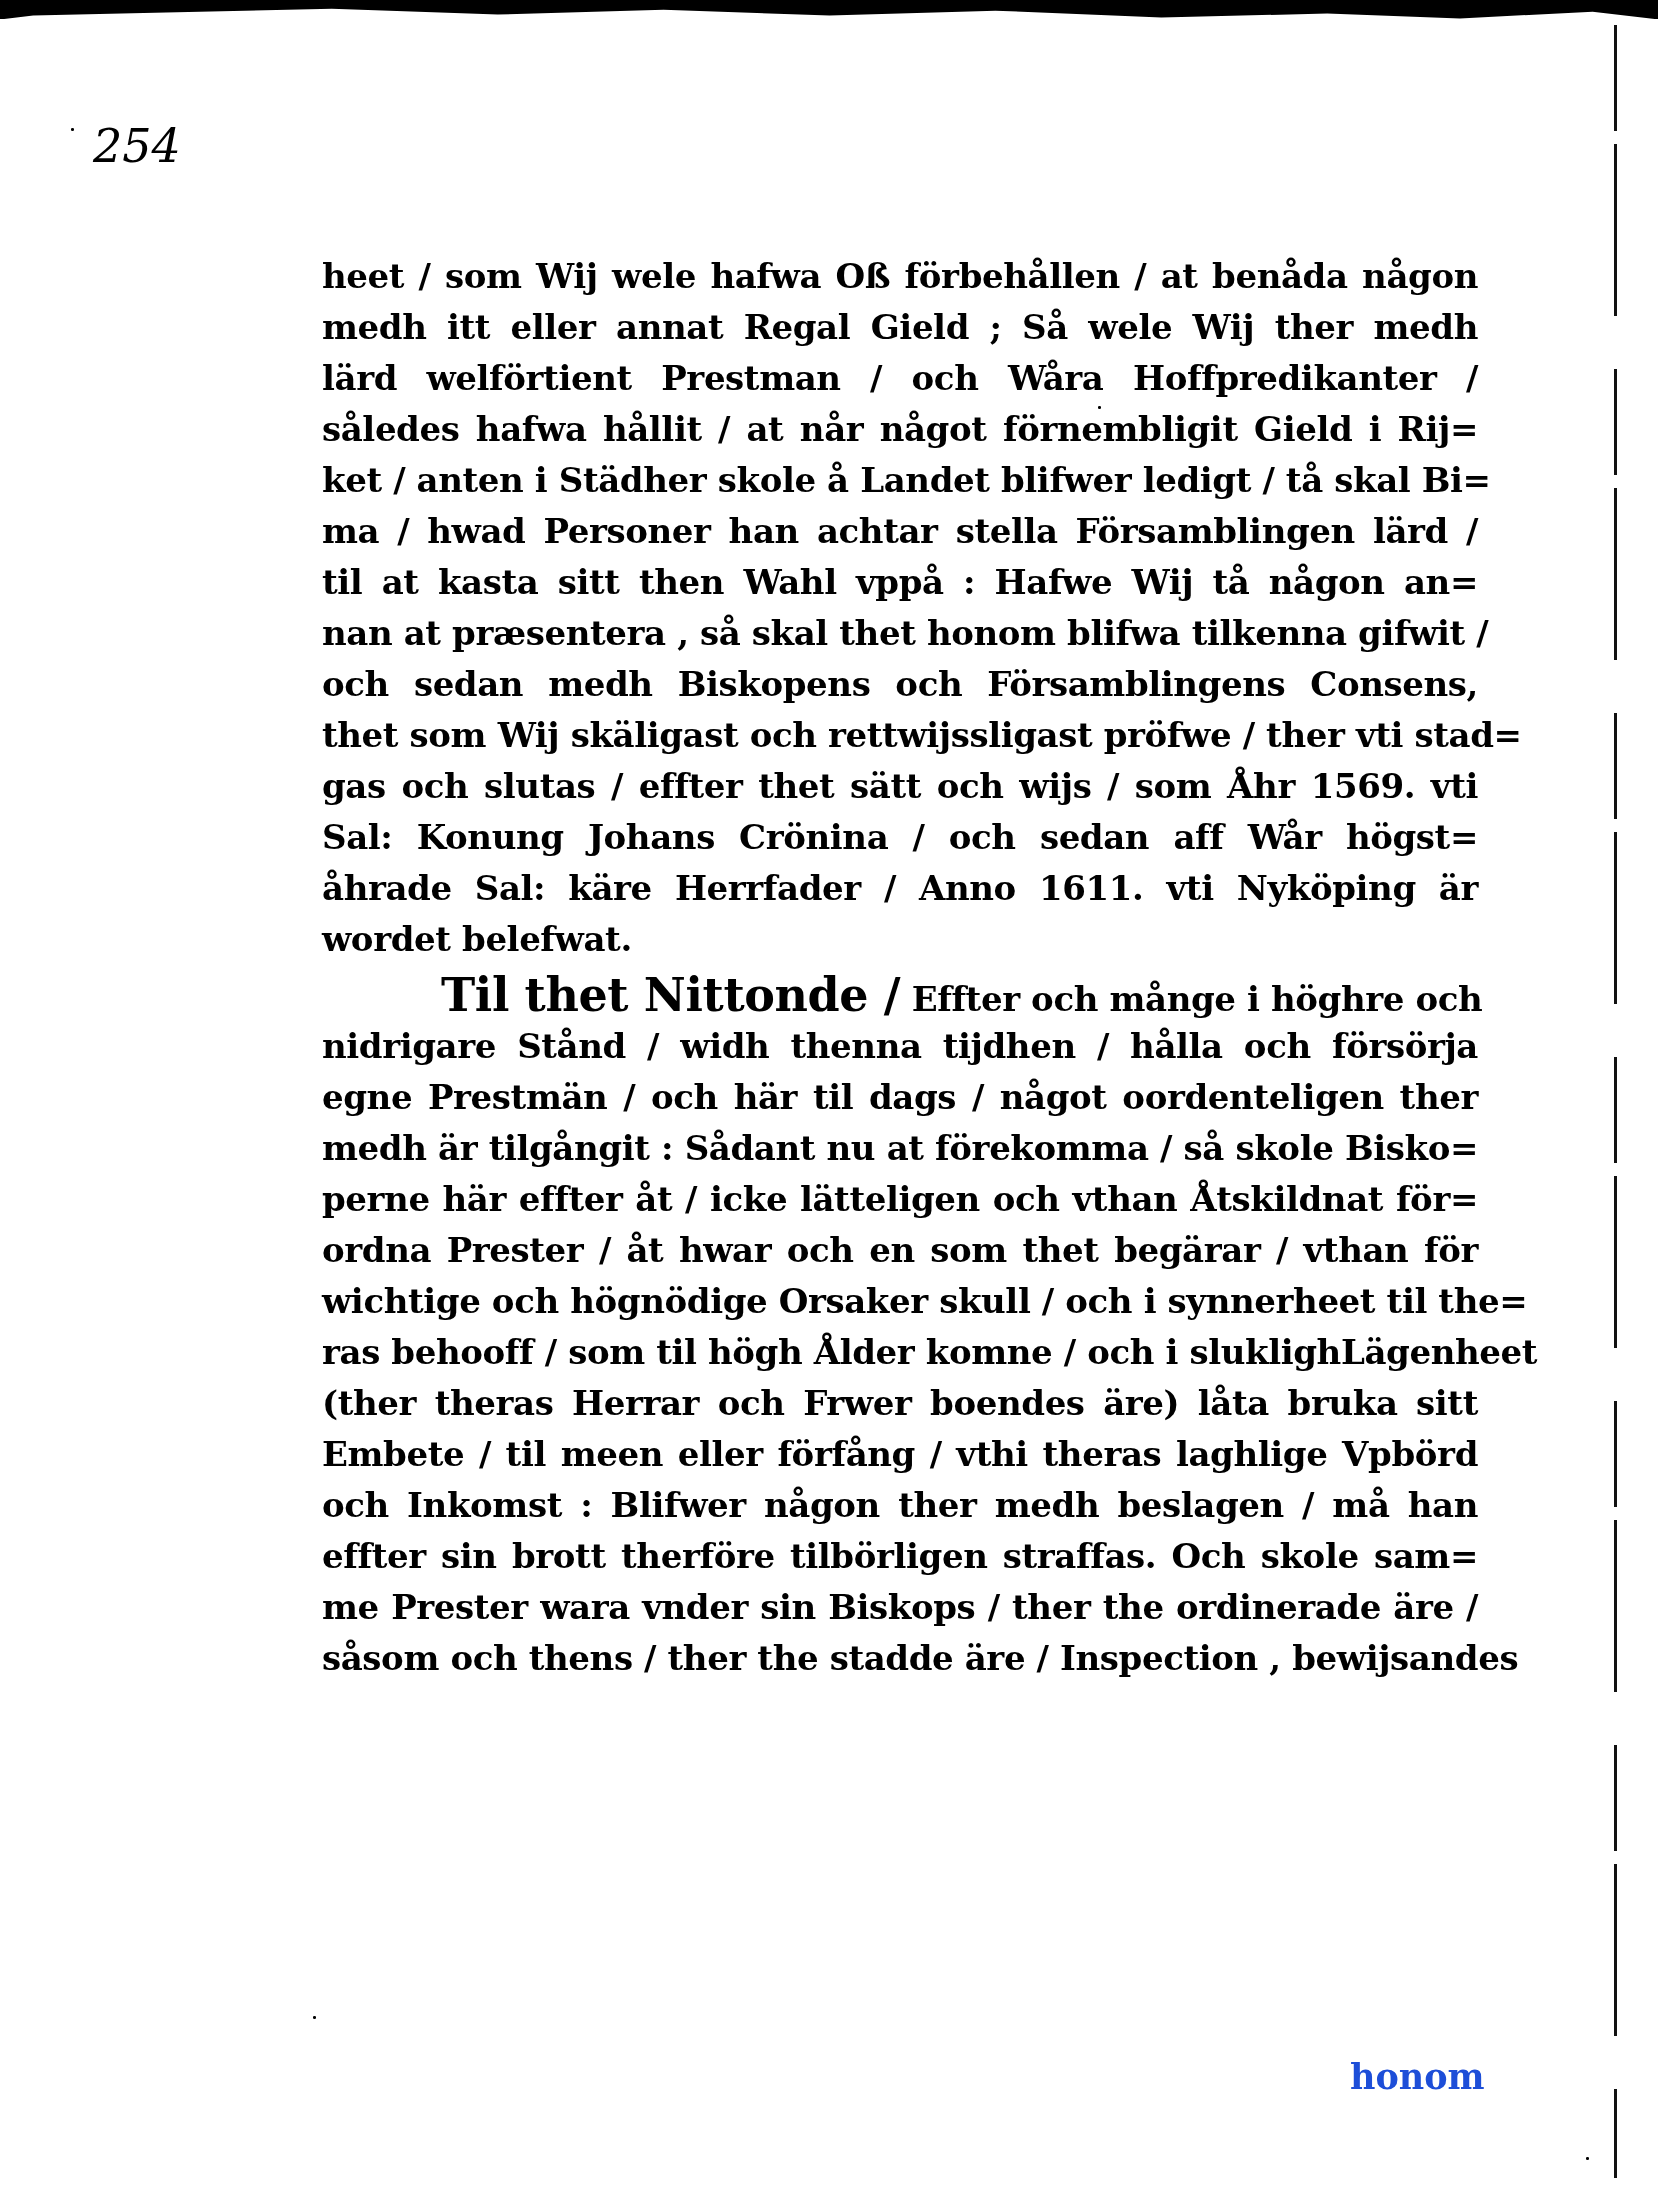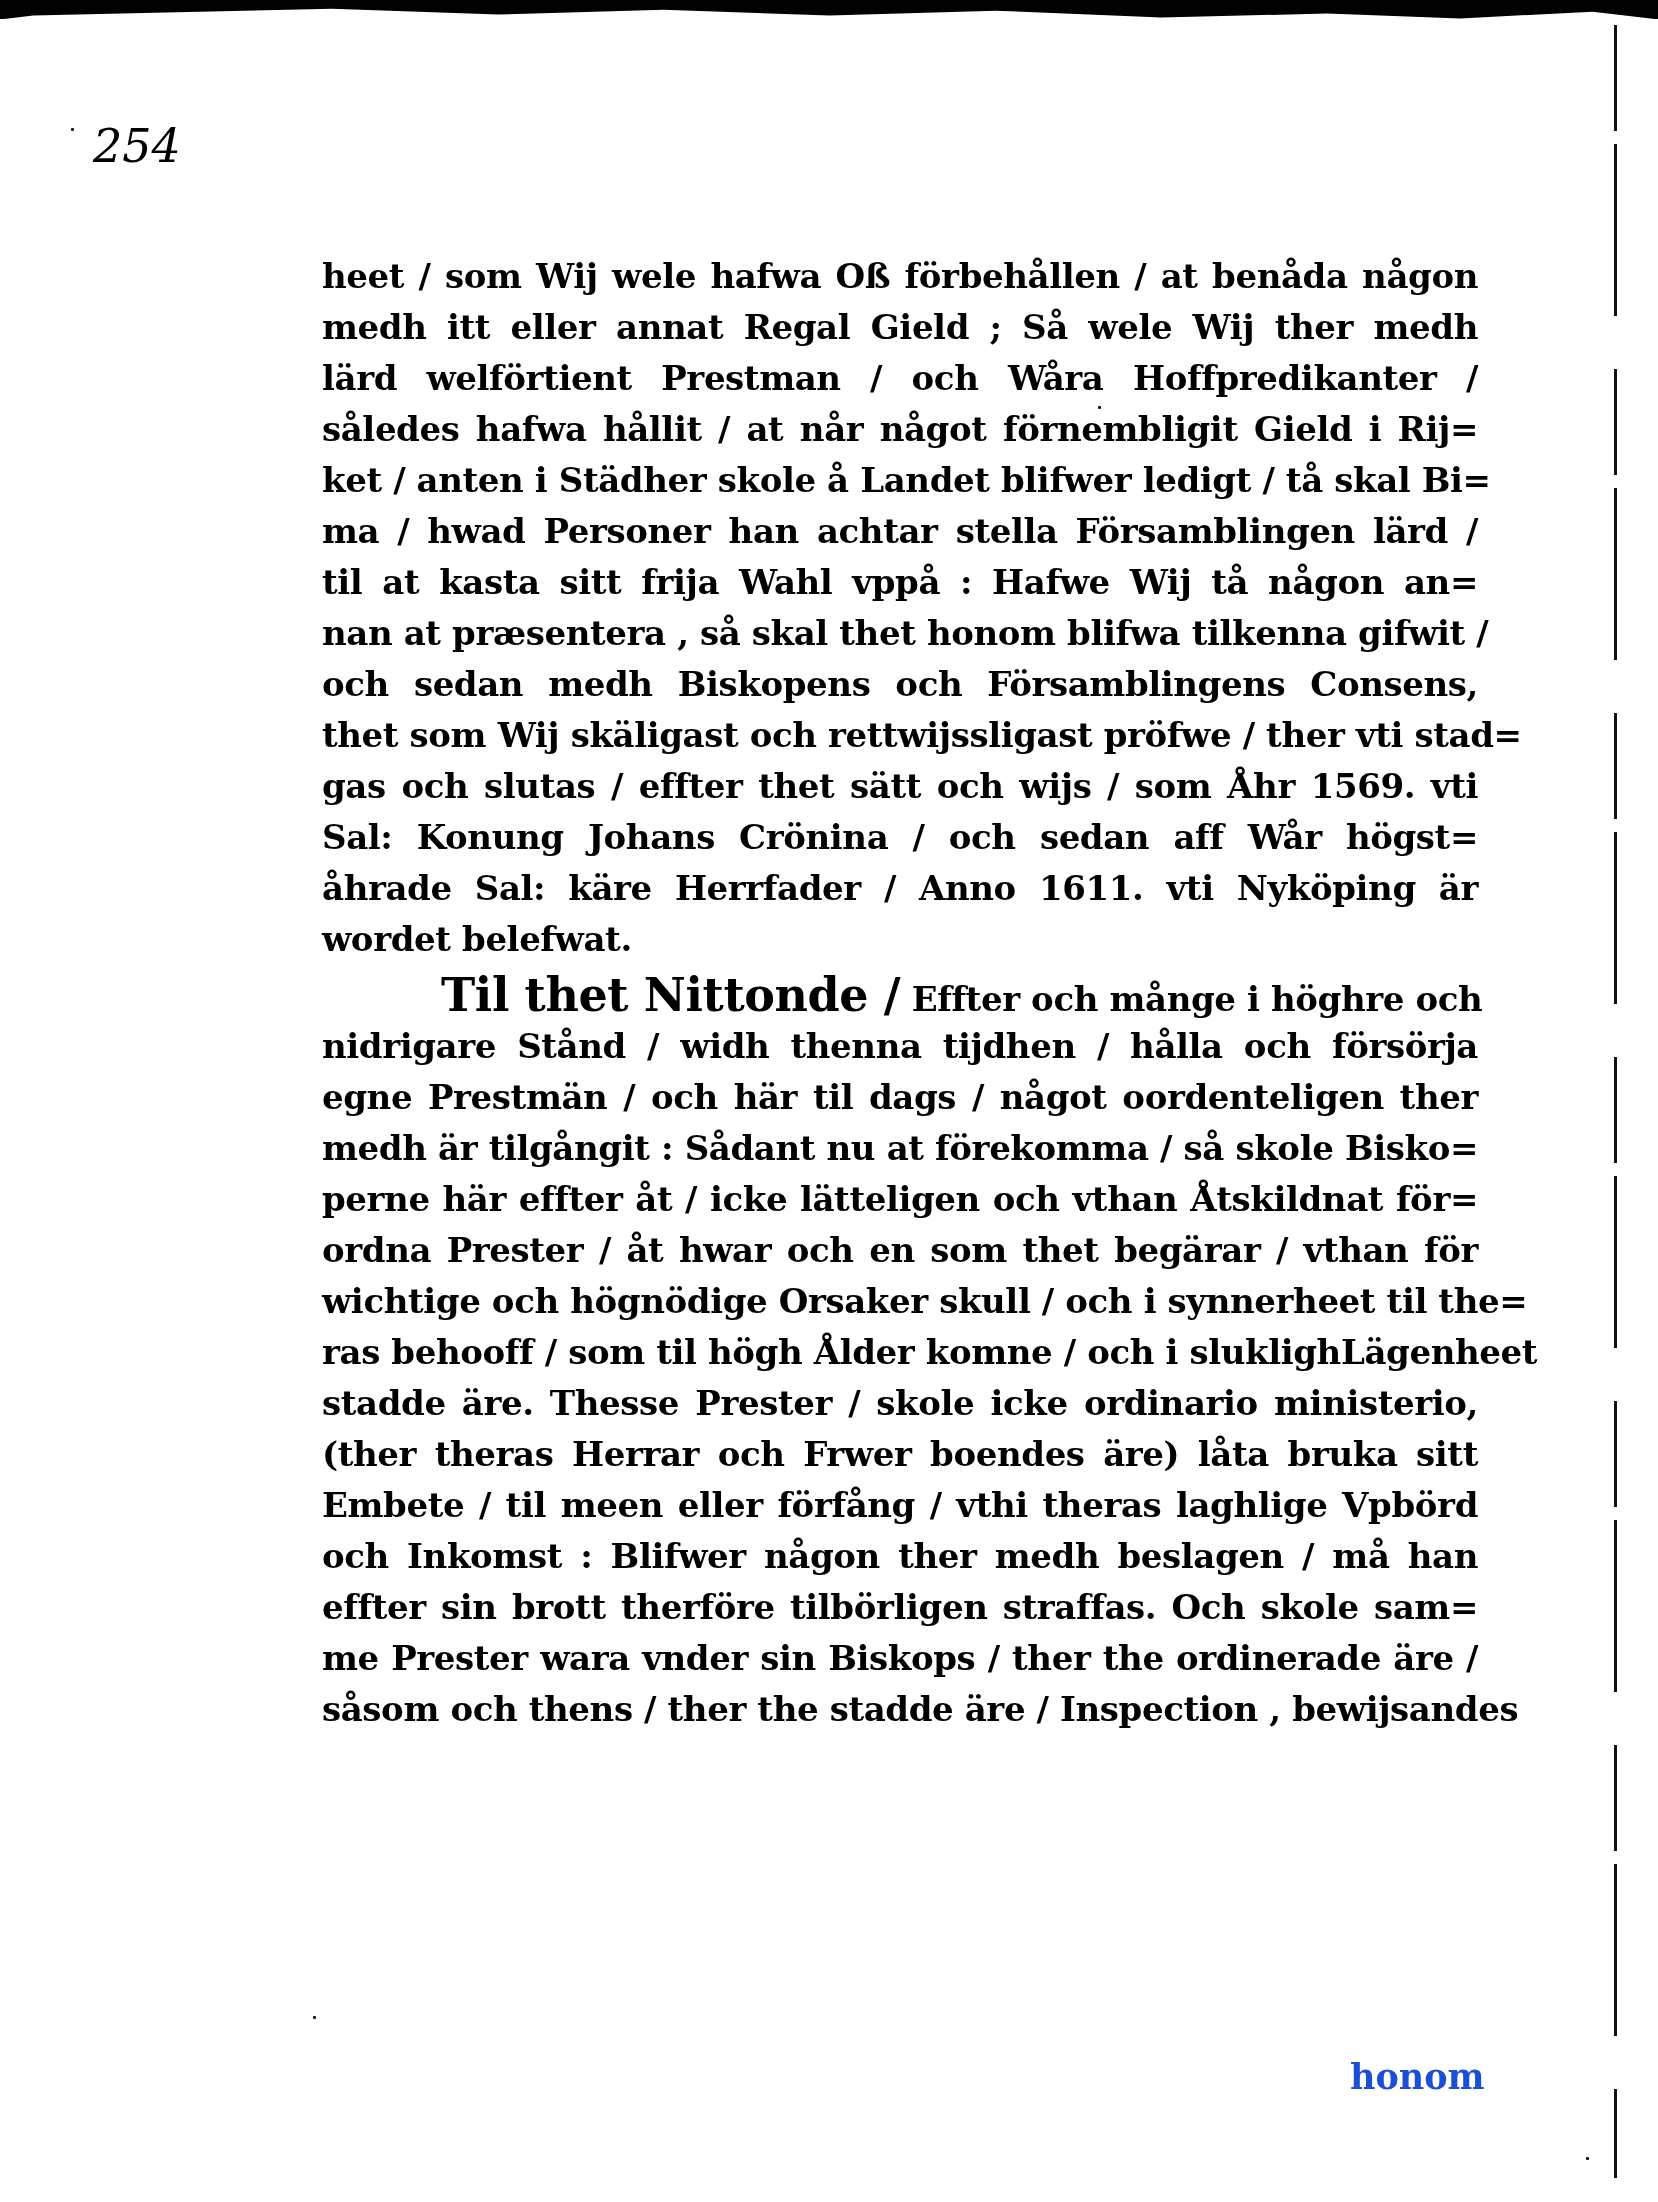--- a/index.html
+++ b/index.html
@@ -29,40 +29,39 @@
 
 <div class="text-block">
 
   <div class="paragraph">
     <span class="line">heet / som Wij wele hafwa Oß förbehållen / at benåda någon</span>
     <span class="line">medh itt eller annat Regal Gield ; Så wele Wij ther medh</span>
     <span class="line">lärd welförtient Prestman / och Wåra Hoffpredikanter /</span>
     <span class="line">således hafwa hållit / at når något förnembligit Gield i Rij=</span>
     <span class="line">ket / anten i Städher skole å Landet blifwer ledigt / tå skal Bi=</span>
     <span class="line">ma / hwad Personer han achtar stella Församblingen lärd /</span>
-    <span class="line">til at kasta sitt frija Wahl vppå : Hafwe Wij tå någon an=</span>
+    <span class="line">til at kasta sitt then Wahl vppå : Hafwe Wij tå någon an=</span>
     <span class="line">nan at præsentera , så skal thet honom blifwa tilkenna gifwit /</span>
     <span class="line">och sedan medh Biskopens och Församblingens Consens,</span>
     <span class="line">thet som Wij skäligast och rettwijssligast pröfwe / ther vti stad=</span>
     <span class="line">gas och slutas / effter thet sätt och wijs / som Åhr 1569. vti</span>
     <span class="line">Sal: Konung Johans Crönina / och sedan aff Wår högst=</span>
     <span class="line">åhrade Sal: käre Herrfader / Anno 1611. vti Nyköping är</span>
     <span class="line last">wordet belefwat.</span>
   </div>
 
   <div class="paragraph para">
     <span class="line indent"><span class="heading">Til thet Nittonde /</span> <span>Effter och månge i höghre och</span></span>
     <span class="line">nidrigare Stånd / widh thenna tijdhen / hålla och försörja</span>
     <span class="line">egne Prestmän / och här til dags / något oordenteligen ther</span>
     <span class="line">medh är tilgångit : Sådant nu at förekomma / så skole Bisko=</span>
     <span class="line">perne här effter åt / icke lätteligen och vthan Åtskildnat för=</span>
     <span class="line">ordna Prester / åt hwar och en som thet begärar / vthan för</span>
     <span class="line">wichtige och högnödige Orsaker skull / och i synnerheet til the=</span>
     <span class="line">ras behooff / som til högh Ålder komne / och i sluklighLägenheet</span>
-    <span class="line">stadde äre. Thesse Prester / skole icke ordinario ministerio,</span>
     <span class="line">(ther theras Herrar och Frwer boendes äre) låta bruka sitt</span>
     <span class="line">Embete / til meen eller förfång / vthi theras laghlige Vpbörd</span>
     <span class="line">och Inkomst : Blifwer någon ther medh beslagen / må han</span>
     <span class="line">effter sin brott therföre tilbörligen straffas. Och skole sam=</span>
     <span class="line">me Prester wara vnder sin Biskops / ther the ordinerade äre /</span>
     <span class="line">såsom och thens / ther the stadde äre / Inspection , bewijsandes</span>
   </div>
 </div>
 
 <div class="catchword">honom</div>

